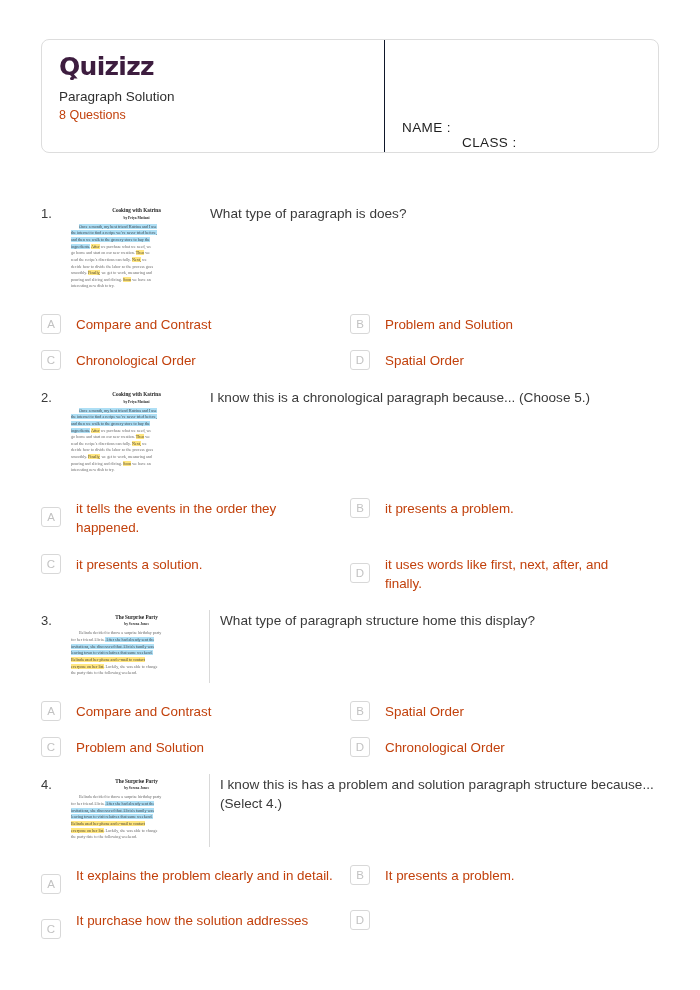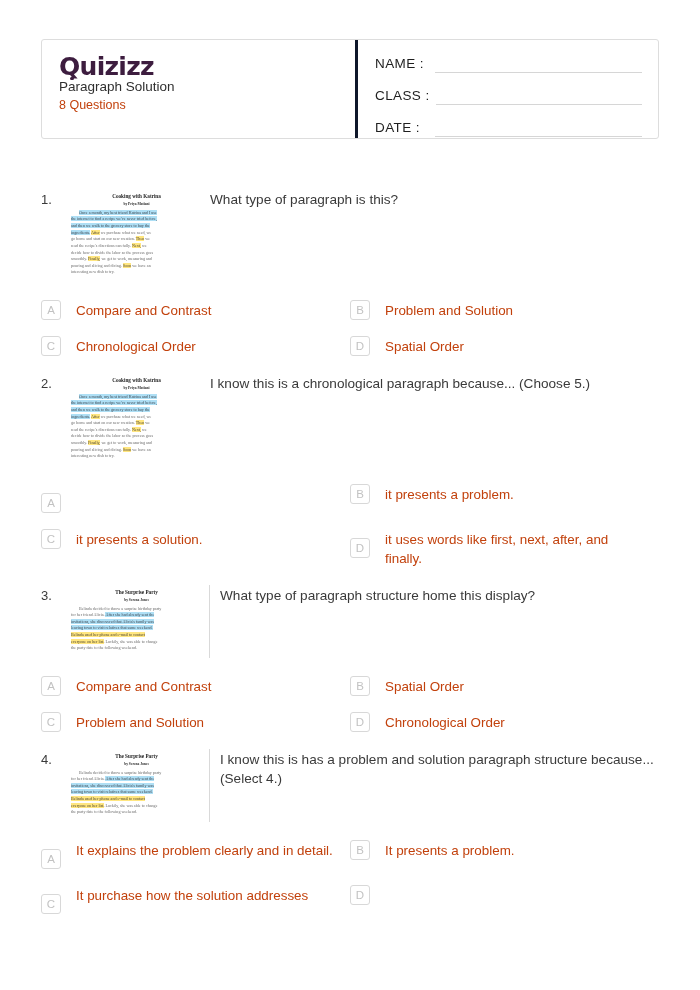--- a/index.html
+++ b/index.html
@@ -14,23 +14,23 @@
     position: relative;
     width: 700px;
     height: 990px;
     background: #fff;
     padding: 0 41px;
   }
 
   
   .header-card {
     margin-top: 39px;
-    height: 100px;
+    height: 114px;
     border: 1px solid #dddddd;
-    border-radius: 3px;
+    border-radius: 8px;
     display: flex;
     background: #fff;
   }
   .header-left {
     width: 313px;
     padding: 14px 0 0 17px;
     display: flex;
     flex-direction: column;
   }
   .logo {
@@ -59,25 +59,25 @@
     line-height: 1.25;
   }
   .quiz-count {
     font-size: 12.5px;
     color: #c2410c;
     margin-top: 2px;
     margin-bottom: 30px;
   }
   .header-right {
     flex: 1;
-    border-left: 3px solid #0f172a;
+    border-left: 1px solid #0f172a;
     padding: 16px 16px 0 17px;
     display: flex;
-    flex-direction: column;
     justify-content: flex-start;
+    margin-left: 29px;
   }
   .field-row {
     display: flex;
     align-items: flex-end;
     margin-bottom: 15px;
   }
   .field-row:last-child { margin-bottom: 0; }
   .field-label {
     font-size: 13.5px;
     color: #1f1f1f;
@@ -208,24 +208,20 @@
       <div class="quiz-title">Paragraph Solution</div>
       <div class="quiz-count">8 Questions</div>
     </div>
     <div class="header-right">
       <div class="field-row">
         <span class="field-label">NAME :</span>
         <span class="field-line"></span>
       </div>
       <div class="field-row">
         <span class="field-label">CLASS :</span>
-        <span class="field-line"></span>
-      </div>
-      <div class="field-row">
-        <span class="field-label">DATE  :</span>
         <span class="field-line"></span>
       </div>
     </div>
   </div>
 
   <div class="questions" id="questions-root">
       <div class="question-block">
         <div class="q-head">
           <div class="q-num">1.</div>
           <div class="q-media">
@@ -239,21 +235,21 @@
                 <div><span class="hl-blue">ingredients.</span><span> </span><span class="hl-yellow">After</span><span> we purchase what we need, we</span></div>
                 <div><span>go home and start on our new creation. </span><span class="hl-yellow">Then</span><span> we</span></div>
                 <div><span>read the recipe's directions carefully. </span><span class="hl-yellow">Next,</span><span> we</span></div>
                 <div><span>decide how to divide the labor so the process goes</span></div>
                 <div><span>smoothly. </span><span class="hl-yellow">Finally,</span><span> we get to work, measuring and</span></div>
                 <div><span>pouring and slicing and dicing. </span><span class="hl-yellow">Soon</span><span> we have an</span></div>
                 <div><span>interesting new dish to try.</span></div>
               </div>
             </div>
           </div>
-          <div class="q-text">What type of paragraph is this?</div>
+          <div class="q-text">What type of paragraph is does?</div>
         </div>
         <div class="options">
           <div class="option">
             <div class="opt-box">A</div>
             <div class="opt-text">Compare and Contrast</div>
           </div>
           <div class="option">
             <div class="opt-box">B</div>
             <div class="opt-text">Problem and Solution</div>
           </div>
@@ -286,20 +282,21 @@
                 <div><span>pouring and slicing and dicing. </span><span class="hl-yellow">Soon</span><span> we have an</span></div>
                 <div><span>interesting new dish to try.</span></div>
               </div>
             </div>
           </div>
           <div class="q-text">I know this is a chronological paragraph because... (Choose 5.)</div>
         </div>
         <div class="options">
           <div class="option two-line">
             <div class="opt-box">A</div>
+            <div class="opt-text">it tells the events in the order they happened.</div>
           </div>
           <div class="option">
             <div class="opt-box">B</div>
             <div class="opt-text">it presents a problem.</div>
           </div>
           <div class="option">
             <div class="opt-box">C</div>
             <div class="opt-text">it presents a solution.</div>
           </div>
           <div class="option two-line">

